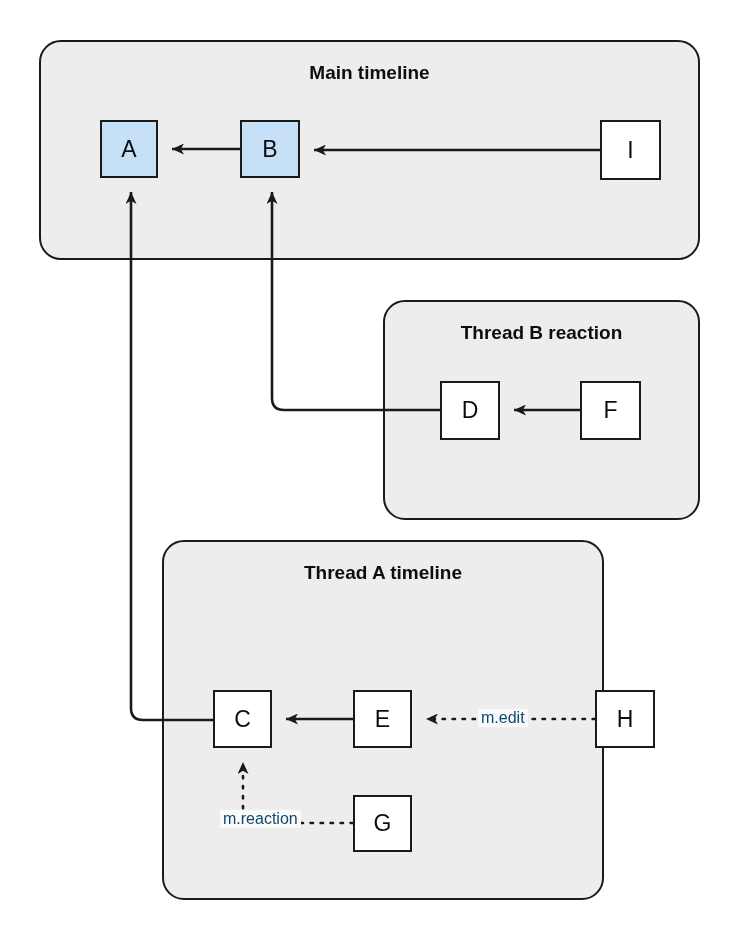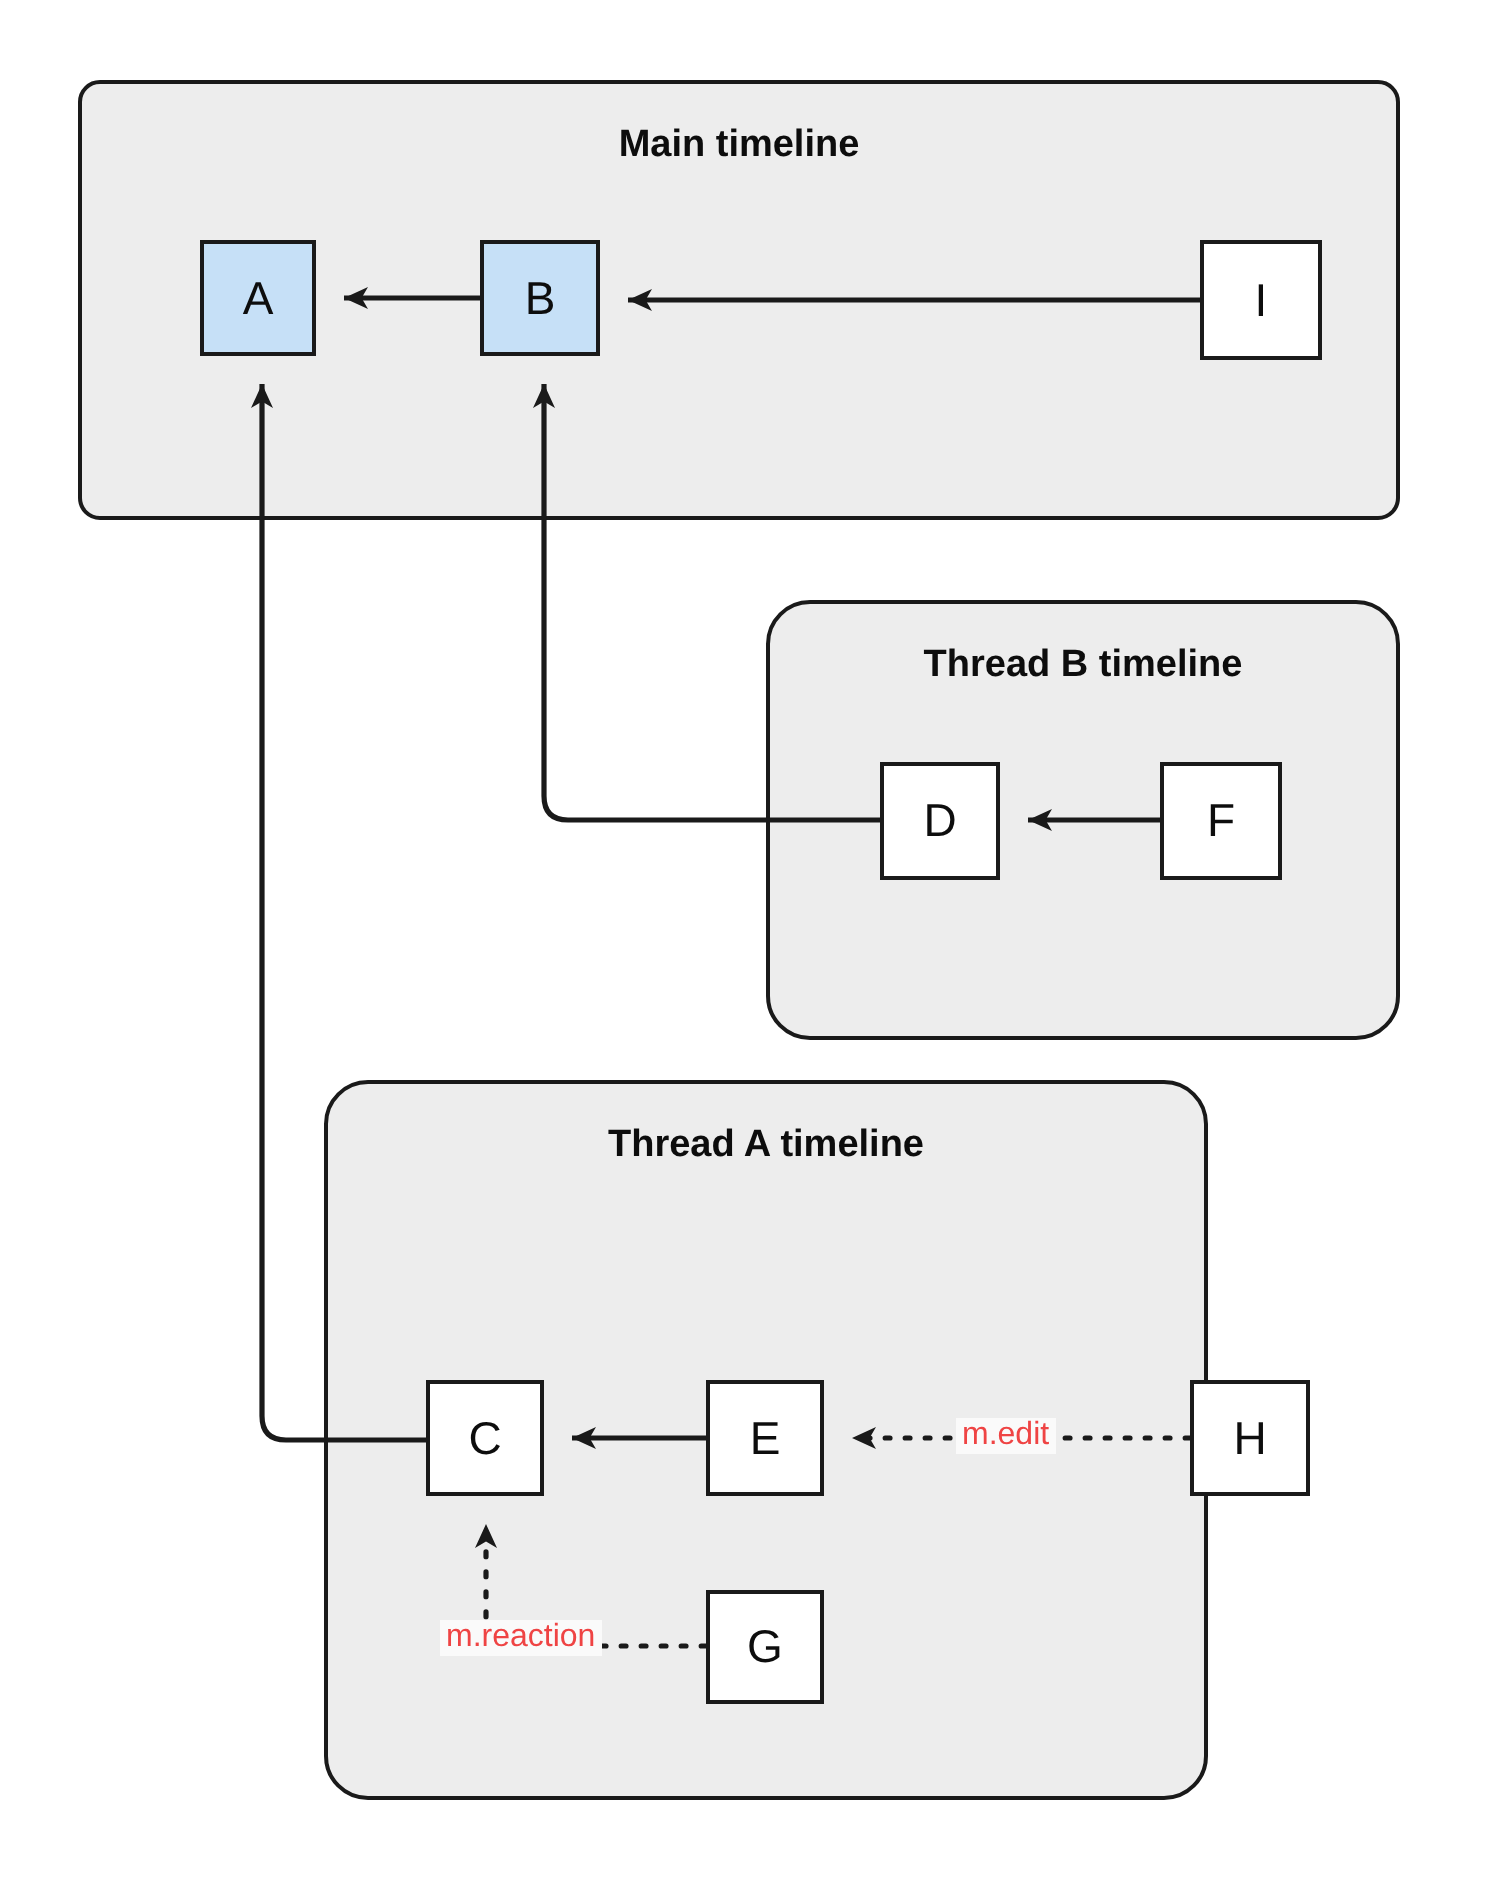--- a/index.html
+++ b/index.html
@@ -5,34 +5,34 @@
   html,body{margin:0;padding:0;background:#ffffff;}
   #canvas{position:relative;width:756px;height:942px;background:#ffffff;
           font-family:"Liberation Sans",sans-serif;overflow:hidden;}
   .panel{position:absolute;background:#ededed;border:2px solid #1a1a1a;border-radius:22px;box-sizing:border-box;}
   .panel-title{position:absolute;width:100%;text-align:center;font-weight:bold;font-size:19px;color:#0d0d0d;}
   .node{position:absolute;box-sizing:border-box;border:2px solid #1a1a1a;
         display:flex;align-items:center;justify-content:center;
         font-size:23px;color:#0d0d0d;background:#ffffff;}
   .node.blue{background:#c6e0f7;}
   svg.wires{position:absolute;left:0;top:0;width:756px;height:942px;pointer-events:none;}
-  .edge-label{position:absolute;font-size:16px;color:#ef4444;background:#fafafa;
+  .edge-label{position:absolute;font-size:16px;color:#0c4a6e;background:#fafafa;
               padding:0 3px;white-space:nowrap;}
 </style>
 </head>
 <body>
 
 <div id="canvas">
 
-  <div class="panel" style="left:39px;top:40px;width:661px;height:220px;border-radius:11px;">
+  <div class="panel" style="left:39px;top:40px;width:661px;height:220px;">
     <div class="panel-title" style="top:20px;">Main timeline</div>
   </div>
 
   <div class="panel" style="left:383px;top:300px;width:317px;height:220px;">
-    <div class="panel-title" style="top:20px;">Thread B timeline</div>
+    <div class="panel-title" style="top:20px;">Thread B reaction</div>
   </div>
 
   <div class="panel" style="left:162px;top:540px;width:442px;height:360px;">
     <div class="panel-title" style="top:20px;">Thread A timeline</div>
   </div>
 
   <svg class="wires" viewBox="0 0 756 942">
     <defs>
       <marker id="ah" markerWidth="13" markerHeight="11" refX="12" refY="5.5" orient="auto" markerUnits="userSpaceOnUse">
         <path d="M12,5.5 L0,0 L3.2,5.5 L0,11 Z" fill="#1a1a1a"></path>

